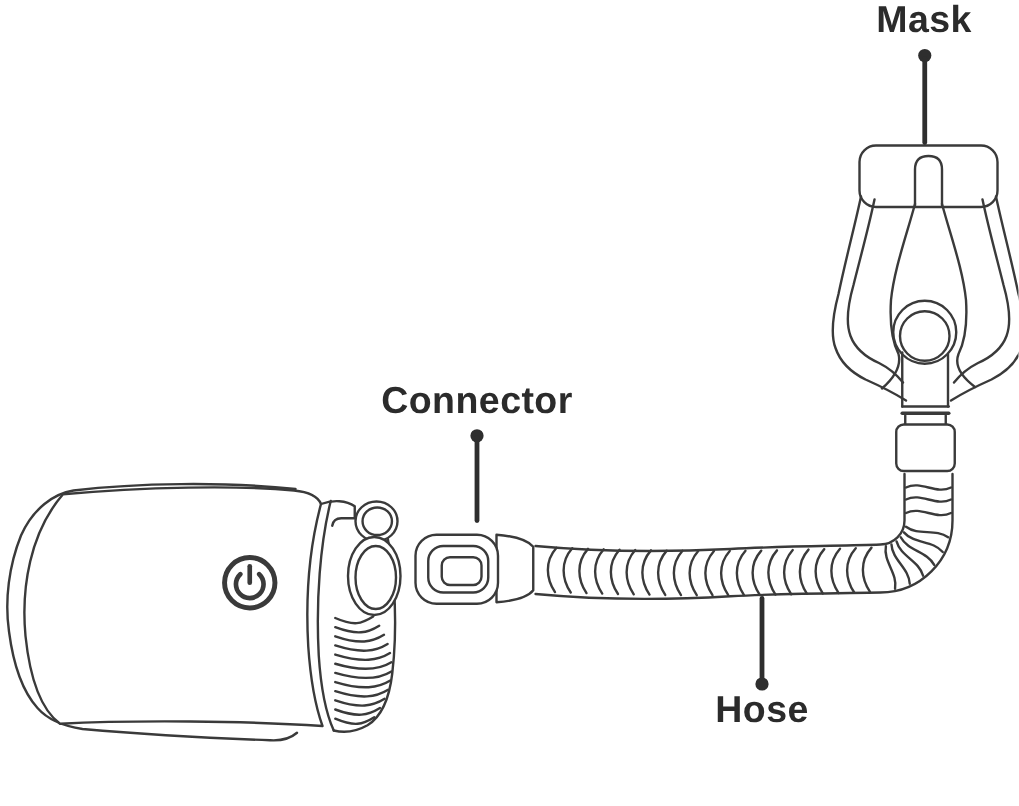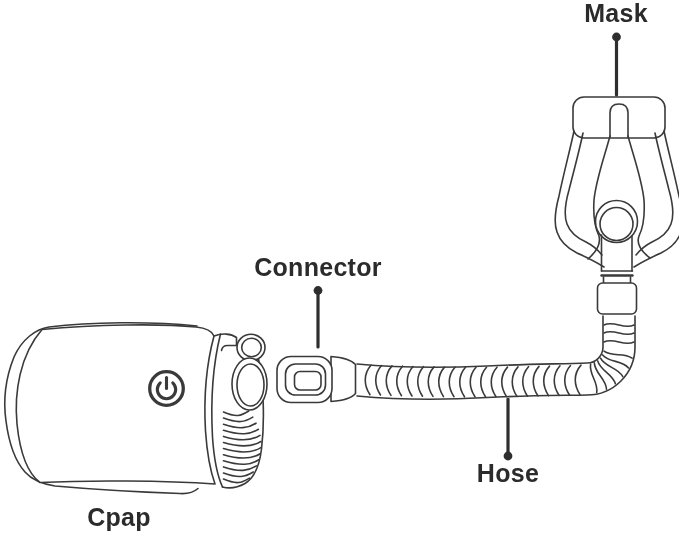--- a/index.html
+++ b/index.html
@@ -158,14 +158,13 @@
       <path class="leader" d="M 318,292 L 318,347"></path>
 
       <path class="leader" d="M 508,399 L 508,454"></path>
       <circle class="dot" cx="508" cy="456" r="4.4"></circle>
     </g>
   </svg>
 
   <div id="label-mask" class="part-label">Mask</div>
   <div id="label-hose" class="part-label">Hose</div>
   <div id="label-connector" class="part-label">Connector</div>
-  <div id="label-cpap" class="part-label">Cpap</div>
 </div>
 
 </body></html>

